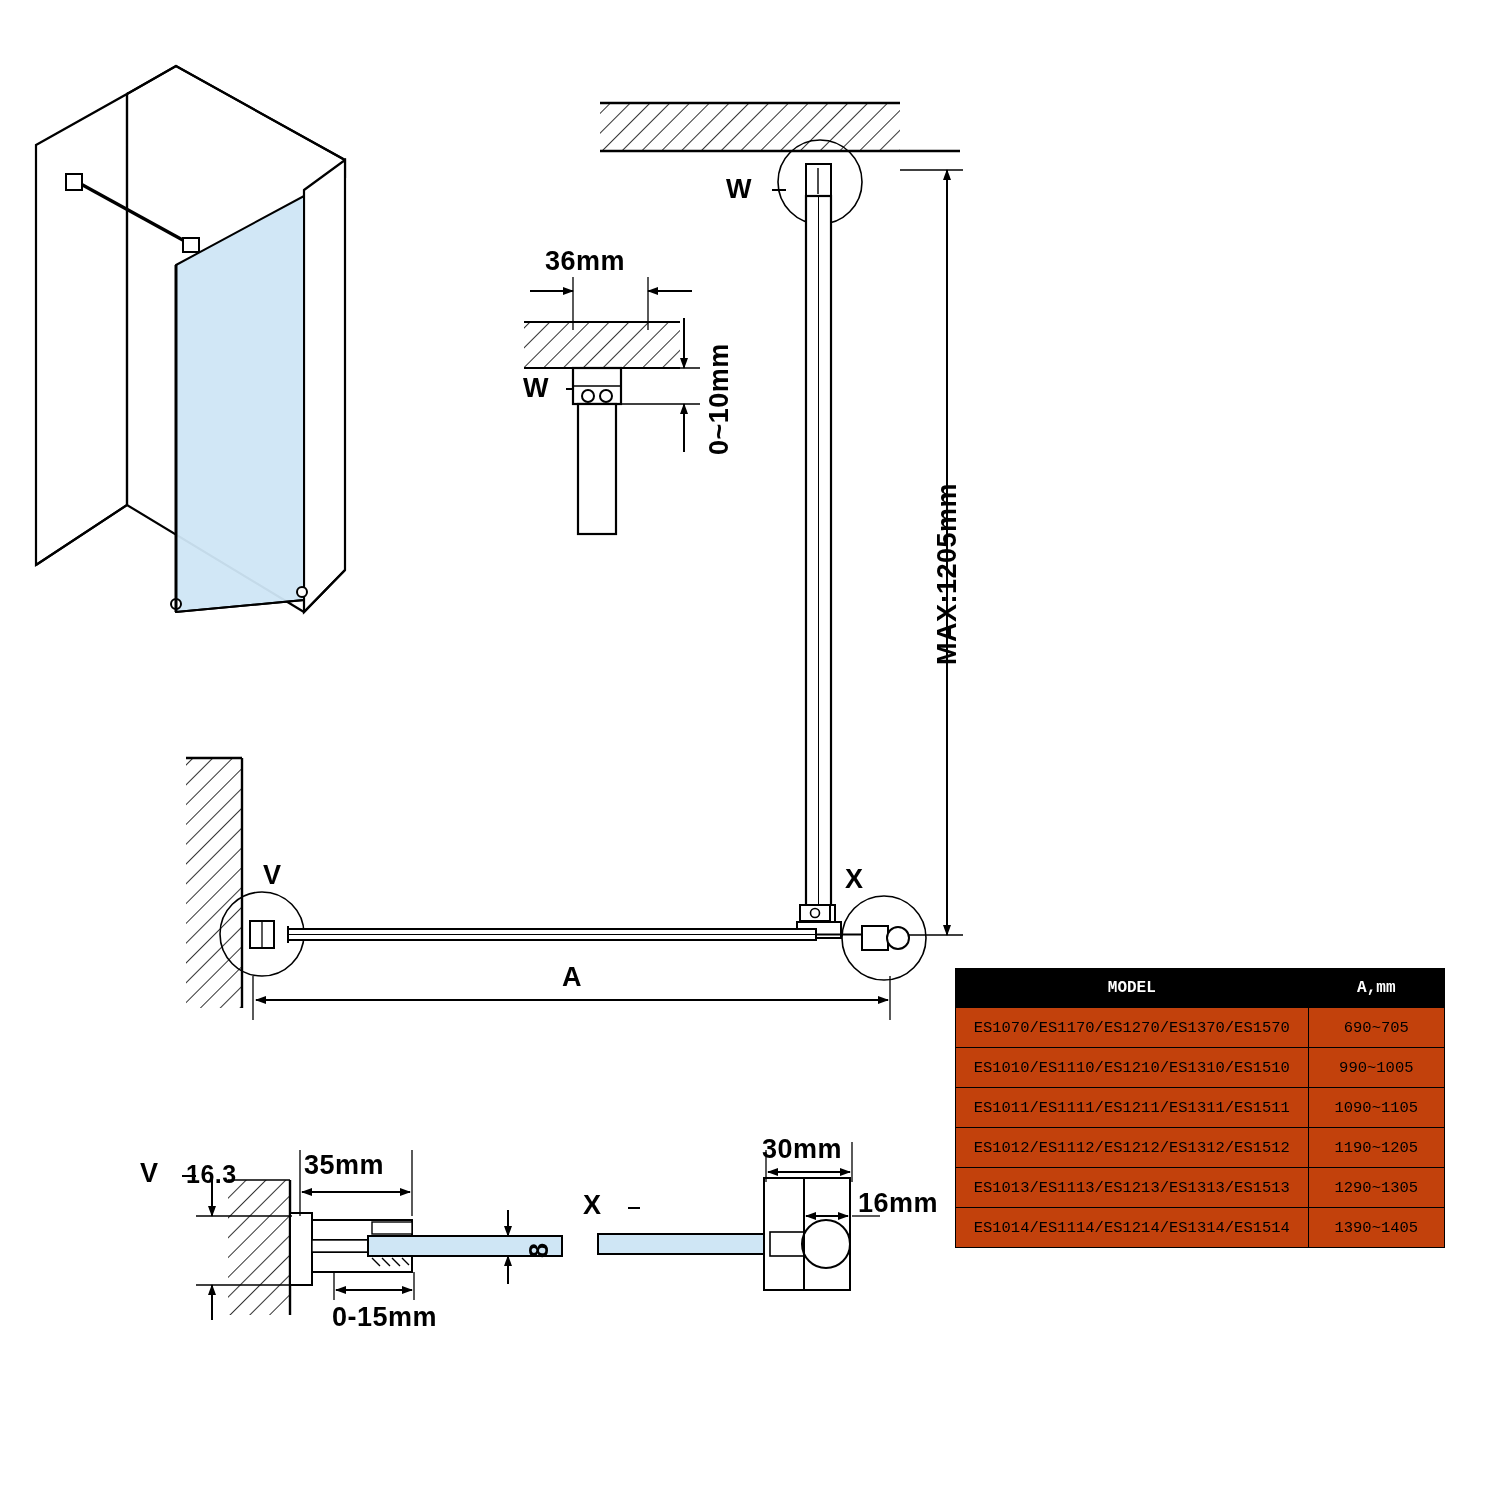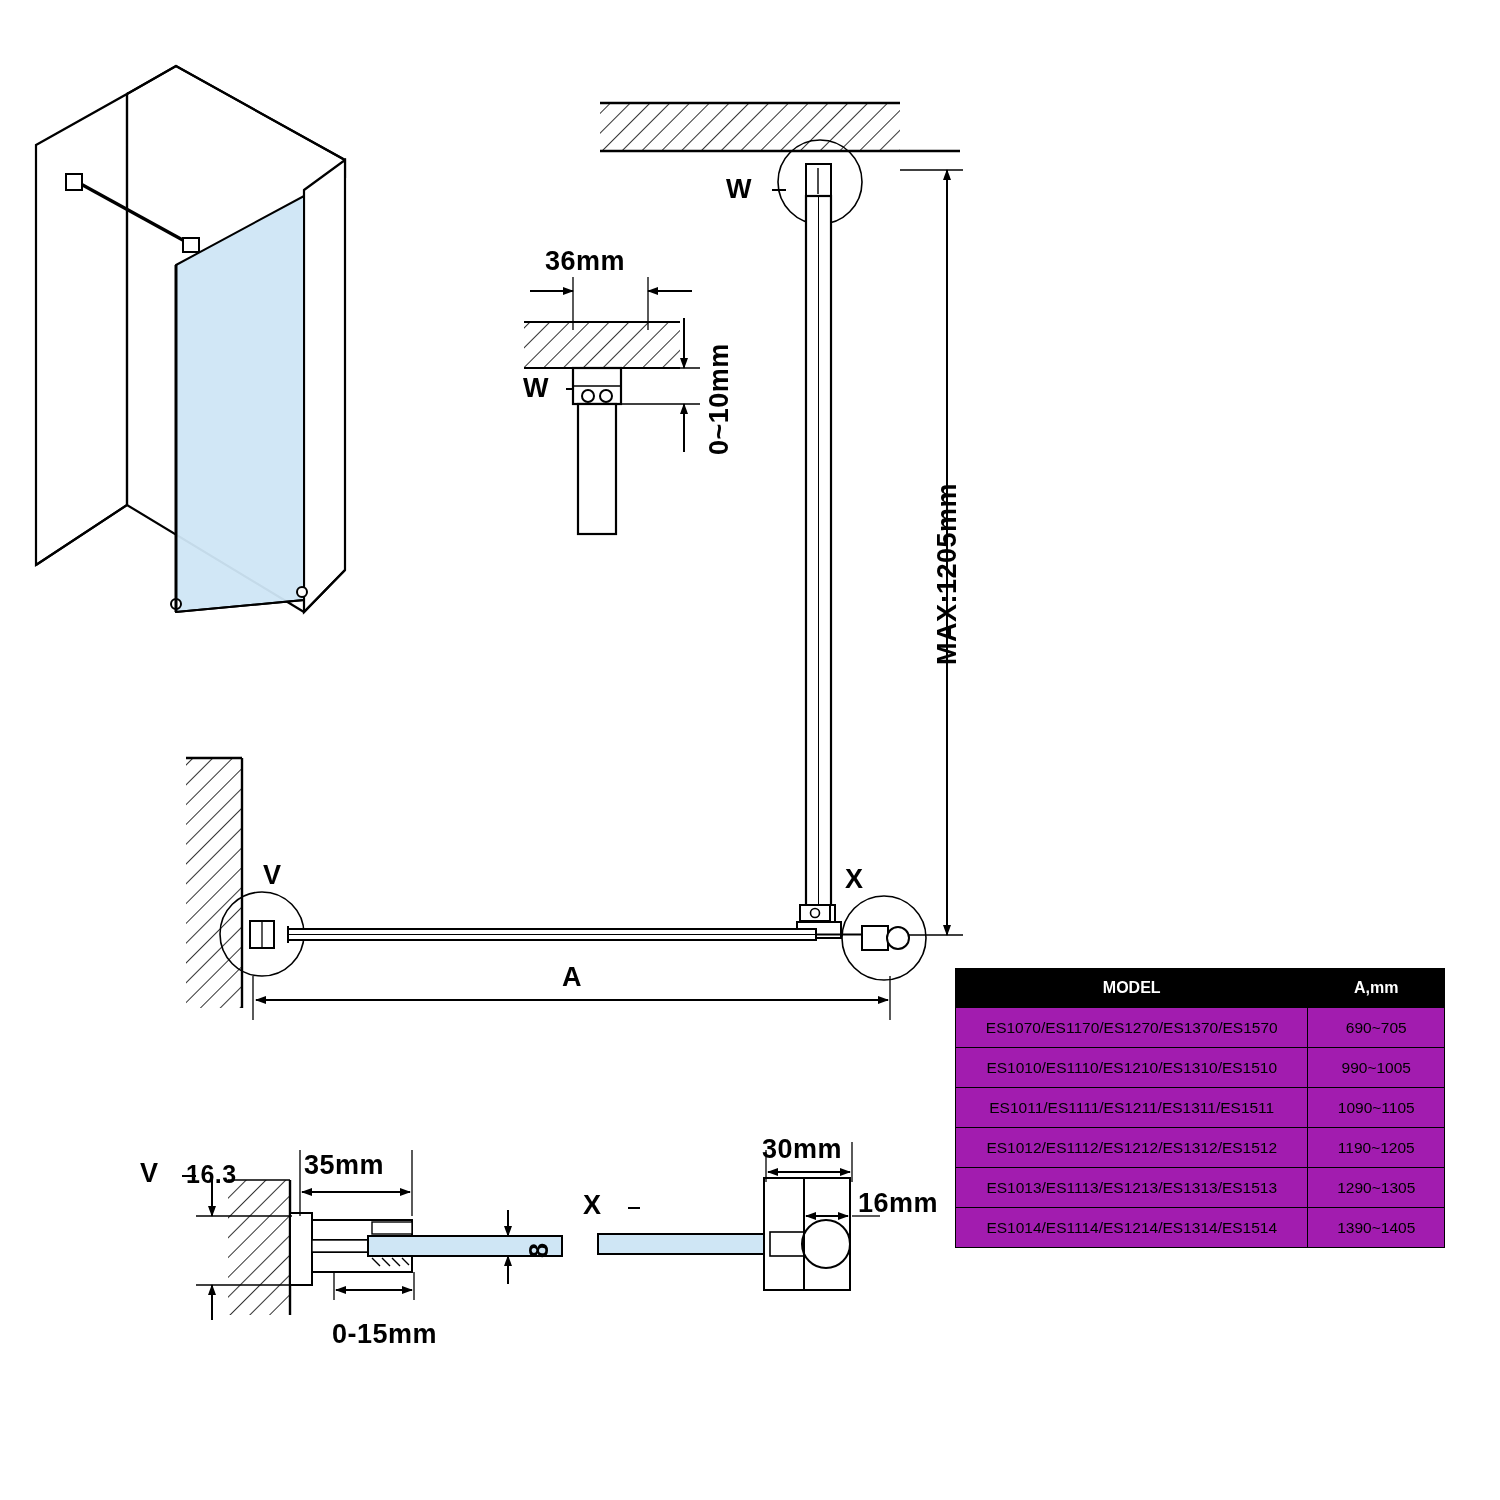--- a/index.html
+++ b/index.html
@@ -24,21 +24,22 @@
   svg { display: block; }
 
   
   .spec-table {
     position: absolute;
     left: 955px;
     top: 968px;
     width: 490px;
     border-collapse: collapse;
     font-size: 15.5px;
-    background: #a21caf;
+    background: #c2410c;
+    font-family: Liberation Mono, monospace;
   }
   .spec-table th, .spec-table td {
     border: 1.5px solid #000;
     text-align: center;
     padding: 0;
     height: 39px;
     vertical-align: middle;
     font-weight: normal;
     white-space: nowrap;
   }
@@ -267,21 +268,21 @@
   <div class="lbl big rot90" style="left:704px; top:455px;">0~10mm</div>
 
   <div class="lbl big rot90" style="left:932px; top:665px;">MAX:1205mm</div>
 
   <div class="lbl big" style="left:562px; top:962px;">A</div>
 
   <div class="lbl big" style="left:304px; top:1150px;">35mm</div>
 
   <div class="lbl" style="left:186px; top:1160px;">16.3</div>
 
-  <div class="lbl big" style="left:332px; top:1302px;margin-top:17px;">0-15mm</div>
+  <div class="lbl big" style="left:332px; top:1302px;">0-15mm</div>
 
   <div class="lbl big rot90" style="left:524px; top:1258px;">8</div>
 
   <div class="lbl big" style="left:762px; top:1134px;">30mm</div>
 
   <div class="lbl big" style="left:858px; top:1188px;">16mm</div>
 
   <table class="spec-table">
     <thead>
       <tr>

